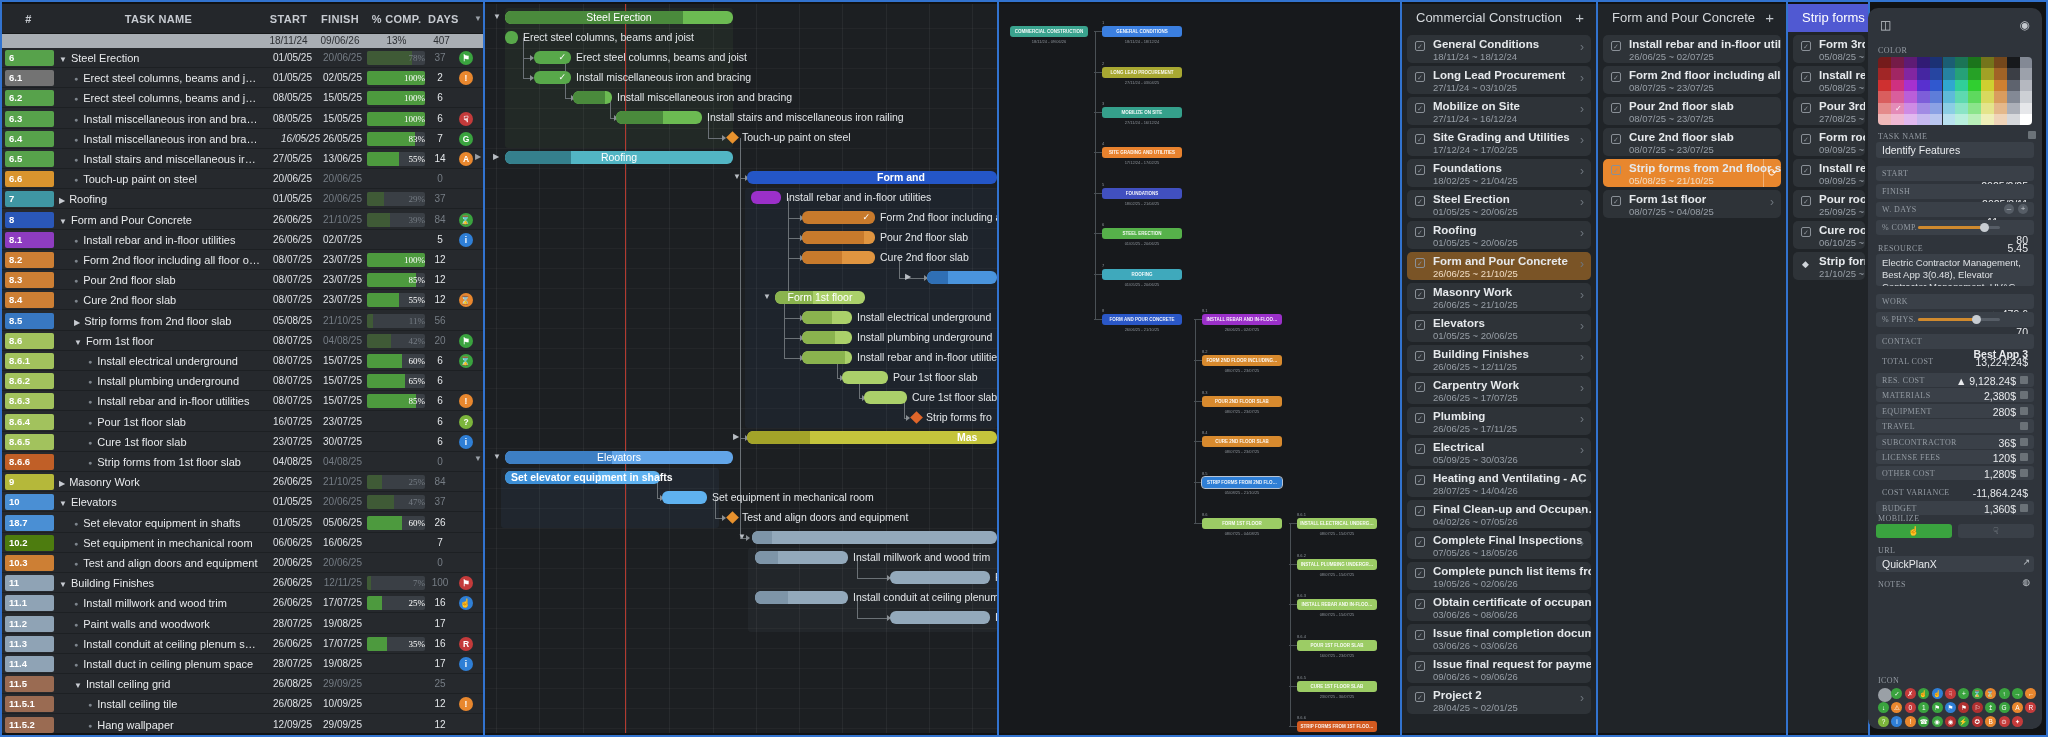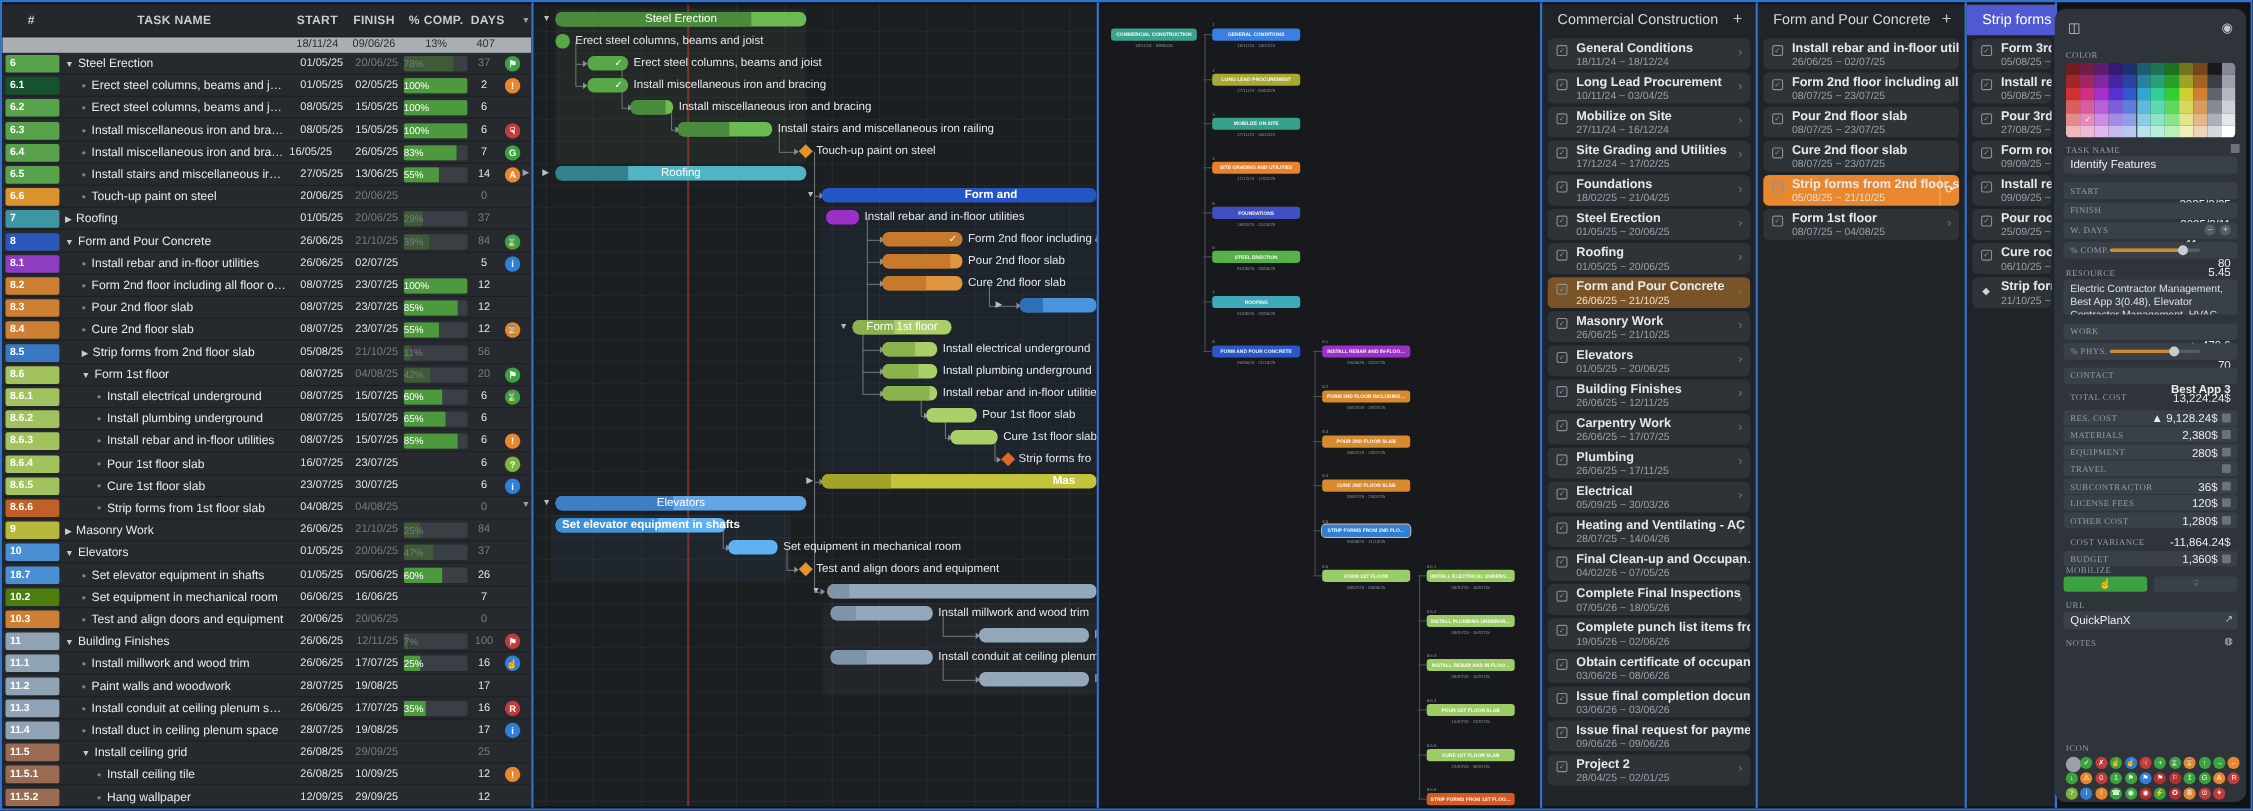--- a/index.html
+++ b/index.html
@@ -17,21 +17,21 @@
   .trow { position:absolute; left:0; width:100%; height:20px; border-bottom:1px solid #1d2023; }
   .chip { position:absolute; left:3px; top:2px; width:49px; height:16px; border-radius:2px; color:#fff; font-size:9.5px; font-weight:bold; line-height:16px; padding-left:4px; }
   .tname { position:absolute; top:0; height:20px; line-height:20px; font-size:11px; color:#e8eaec; white-space:nowrap; overflow:hidden; text-overflow:ellipsis; }
   .tarr { color:#c8ccd2; font-size:8px; margin-right:4px; }
   .tdot { color:#7e858d; font-size:7px; margin-right:5px; vertical-align:1px;}
   .tdate { position:absolute; top:0; height:20px; line-height:20px; font-size:10px; color:#dfe2e6; text-align:right; }
   .dim { color:#767d85 !important; }
   .pctwrap { position:absolute; left:365px; top:3px; width:58px; height:14px; background:#3a3f45; border-radius:2px; overflow:hidden; }
   .pctfill { position:absolute; left:0; top:0; bottom:0; background:#4d9a3e; }
   .pctfill.dimfill { background:#3f5a36; }
-  .pcttext { position:absolute; width:100%; text-align:left; font-size:9px; line-height:14px; color:#fff; }
+  .pcttext { position:absolute; width:100%; text-align:right; font-size:9px; line-height:14px; color:#fff;font-family:Liberation Serif, serif; }
   .tdays { position:absolute; left:424px; width:28px; top:0; height:20px; line-height:20px; font-size:10px; color:#e4e7ea; text-align:center; }
   .ticon { position:absolute; left:457px; top:3px; width:14px; height:14px; border-radius:50%; color:#fff; font-size:8.5px; line-height:14px; text-align:center; font-weight:bold;}
   .strip-mark { position:absolute; color:#9aa0a7; font-size:8px; z-index:5;}
 
   
   #gantt-pane { left:483px; width:512px; background:#1c1f22; }
   .ggrid-v { position:absolute; top:0; bottom:0; width:1px; background:rgba(255,255,255,0.05); }
   .ggrid-h { position:absolute; left:0; right:0; height:1px; background:rgba(255,255,255,0.035); }
   .redline { position:absolute; top:0; bottom:0; width:1px; background:#b33a30; }
   .gtint { position:absolute; border-radius:3px; }
@@ -117,21 +117,21 @@
           <div class="tdate" style="left: 262px; width: 48px;">01/05/25</div>
           <div class="tdate dim" style="left: 313px; width: 47px;">20/06/25</div>
           <div class="pctwrap">
             <div class="pctfill dimfill" style="width: 78%;"></div>
             <div class="pcttext dim">78%</div>
           </div>
           <div class="tdays dim">37</div>
           <div class="ticon" style="background: rgb(58, 163, 63);">⚑</div>
         </div>
         <div class="trow" style="top: 64.2px;">
-          <div class="chip" style="background: #14532d;">6.1</div>
+          <div class="chip" style="background: #737373;">6.1</div>
           <div class="tname" style="left: 72px; width: 186px;"><span class="tdot">●</span><span>Erect steel columns, beams and joist</span></div>
           <div class="tdate" style="left: 262px; width: 48px;">01/05/25</div>
           <div class="tdate" style="left: 313px; width: 47px;">02/05/25</div>
           <div class="pctwrap">
             <div class="pctfill" style="width: 100%;"></div>
             <div class="pcttext">100%</div>
           </div>
           <div class="tdays">2</div>
           <div class="ticon" style="background: rgb(232, 135, 46);">!</div>
         </div>
@@ -154,21 +154,21 @@
           <div class="pctwrap">
             <div class="pctfill" style="width: 100%;"></div>
             <div class="pcttext">100%</div>
           </div>
           <div class="tdays">6</div>
           <div class="ticon" style="background: rgb(196, 59, 59);">☟</div>
         </div>
         <div class="trow" style="top: 124.8px;">
           <div class="chip" style="background: rgb(87, 162, 75);">6.4</div>
           <div class="tname" style="left: 72px; width: 186px;"><span class="tdot">●</span><span>Install miscellaneous iron and bracing</span></div>
-          <div class="tdate" style="left: 252px; width: 48px;">16/05/25</div>
+          <div class="tdate" style="left: 270px; width: 48px; font-style: italic;">16/05/25</div>
           <div class="tdate" style="left: 313px; width: 47px;">26/05/25</div>
           <div class="pctwrap">
             <div class="pctfill" style="width: 83%;"></div>
             <div class="pcttext">83%</div>
           </div>
           <div class="tdays">7</div>
           <div class="ticon" style="background: rgb(58, 163, 63);">G</div>
         </div>
         <div class="trow" style="top: 145px;">
           <div class="chip" style="background: rgb(87, 162, 75);">6.5</div>
@@ -817,21 +817,21 @@
       <div class="ohead">Commercial Construction<span class="oplus">+</span></div>
       <div class="ocard" style="top: 31px;">
         <div class="ochk">✓</div>
         <div class="ot">General Conditions</div>
         <div class="od">18/11/24 ~ 18/12/24</div>
         <div class="ochev">›</div>
       </div>
       <div class="ocard" style="top: 62px;">
         <div class="ochk">✓</div>
         <div class="ot">Long Lead Procurement</div>
-        <div class="od">10/11/24 ~ 03/04/25</div>
+        <div class="od">27/11/24 ~ 03/10/25</div>
         <div class="ochev">›</div>
       </div>
       <div class="ocard" style="top: 93px;">
         <div class="ochk">✓</div>
         <div class="ot">Mobilize on Site</div>
         <div class="od">27/11/24 ~ 16/12/24</div>
         <div class="ochev">›</div>
       </div>
       <div class="ocard" style="top: 124px;">
         <div class="ochk">✓</div>

